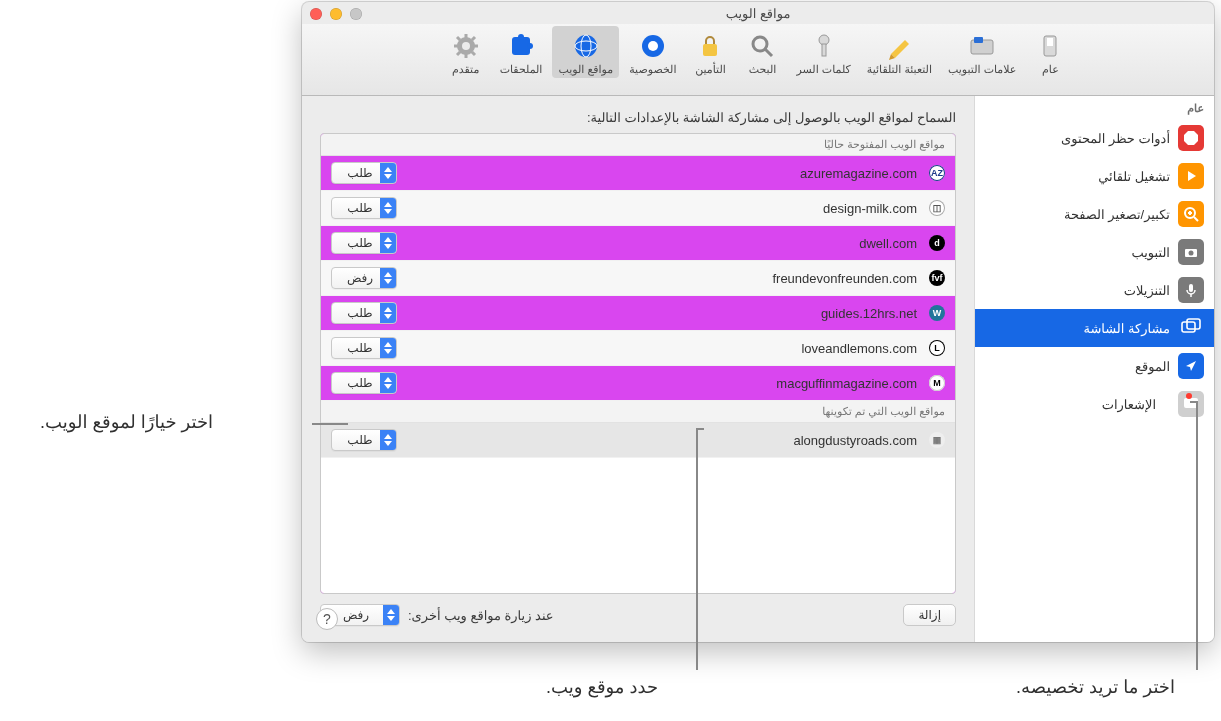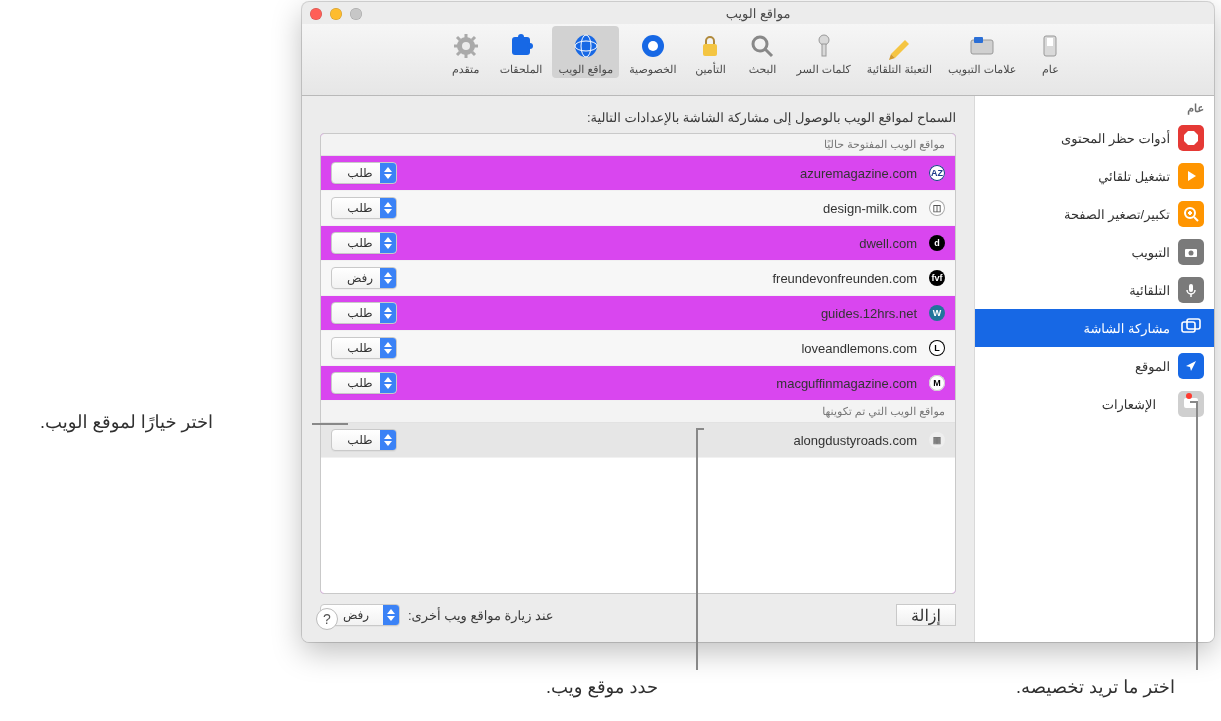--- a/index.html
+++ b/index.html
@@ -139,23 +139,23 @@
   }
   .arrows svg{display:block}
   .table-fill { flex:1; background:#fff;}
   .footer {
     margin-top:10px;
     display:flex;align-items:center;justify-content:space-between;
     gap:10px;
   }
   .btn {
     height:22px;padding:0 14px;
-    border:1px solid #c9c9c9;border-radius:0;
+    border:1px solid #c9c9c9;border-radius:5px;
     background:linear-gradient(#fff,#f0f0f0);
-    font-size:16px;color:#333;
+    font-size:12px;color:#333;
     display:inline-flex;align-items:center;
   }
   .footer-right{display:flex;align-items:center;gap:8px;font-size:13px;color:#3a3a3a;}
   .help{
     position:absolute;bottom:12px;left:14px;
     width:22px;height:22px;border-radius:11px;
     border:1px solid #bcbcbc;background:#fff;
     display:flex;align-items:center;justify-content:center;
     font-size:14px;color:#555;direction:ltr;
   }
@@ -323,21 +323,21 @@
         <span>التبويب</span>
       </div>
       <div class="sb-item">
         <span class="sb-icon" style="background:#7a7a7a">
           <svg width="16" height="16" viewBox="0 0 16 16">
               <rect x="6" y="2" width="4" height="8" rx="2" fill="#fff"></rect>
               <path d="M4 8 a4 4 0 0 0 8 0" fill="none" stroke="#fff" stroke-width="1.5"></path>
               <line x1="8" y1="12" x2="8" y2="15" stroke="#fff" stroke-width="1.5"></line>
             </svg>
         </span>
-        <span>التلقائية</span>
+        <span>التنزيلات</span>
       </div>
       <div class="sb-item selected">
         <span class="sb-icon" style="background:transparent">
           <svg width="22" height="22" viewBox="0 0 22 22">
               <rect x="2" y="5" width="13" height="10" rx="2" fill="none" stroke="#fff" stroke-width="1.6"></rect>
               <rect x="7" y="2" width="13" height="10" rx="2" fill="none" stroke="#fff" stroke-width="1.6"></rect>
             </svg>
         </span>
         <span>مشاركة الشاشة</span>
       </div>

